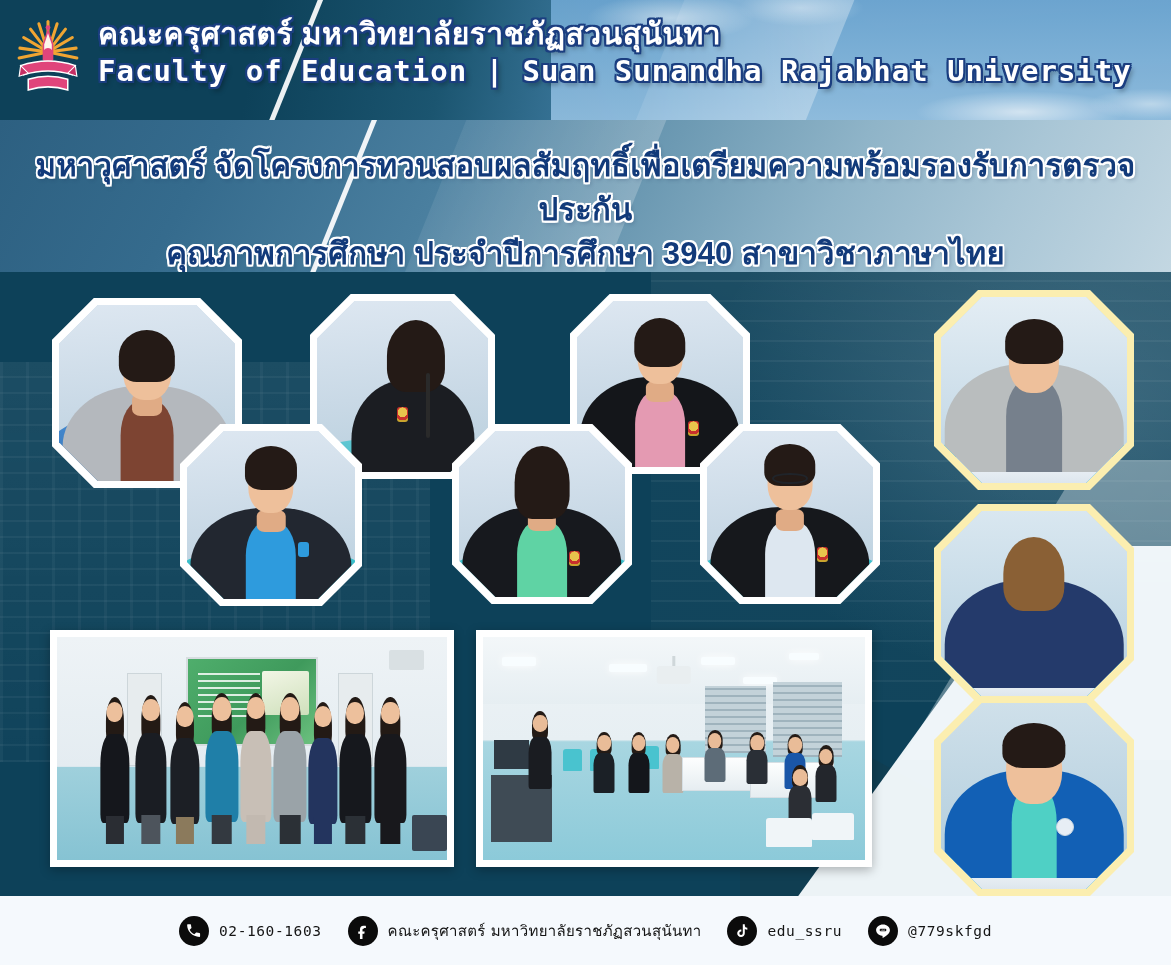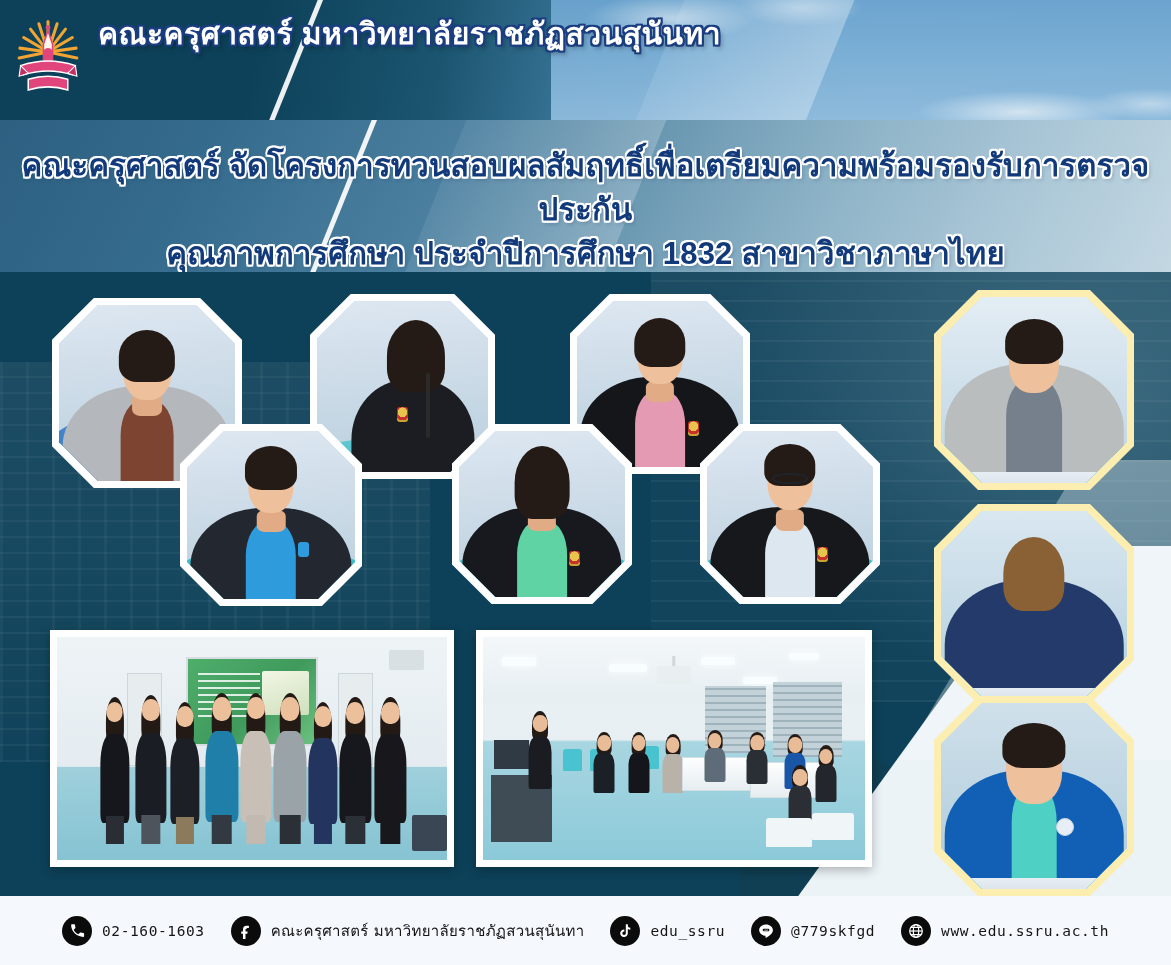--- a/index.html
+++ b/index.html
@@ -314,28 +314,29 @@
       <path d="M14 70 q36 -12 72 0 l-4 12 q-32 -10 -64 0 z" fill="#e0457b" stroke="#fff" stroke-width="2"></path>
       <path d="M14 70 l-2 14 12 -4 z" fill="#c62f64" stroke="#fff" stroke-width="1.5"></path>
       <path d="M86 70 l2 14 -12 -4 z" fill="#c62f64" stroke="#fff" stroke-width="1.5"></path>
 
       <path d="M24 88 q26 -8 52 0 l0 14 q-26 -8 -52 0 z" fill="#e0457b" stroke="#fff" stroke-width="2"></path>
     </g>
   </svg>
 
   <div class="header-text">
     <div class="ht-line ht-th">คณะครุศาสตร์ มหาวิทยาลัยราชภัฏสวนสุนันทา</div>
+    <div class="ht-line ht-en">Faculty of Education | Suan Sunandha Rajabhat University</div>
   </div>
 
   <div class="title-band">
     <div class="tb-wedge"></div>
     <div class="tb-slash"></div>
     <div class="title-lines">
-      <div class="t-line">คณะครุศาสตร์ จัดโครงการทวนสอบผลสัมฤทธิ์เพื่อเตรียมความพร้อมรองรับการตรวจประกัน</div>
-      <div class="t-line">คุณภาพการศึกษา ประจำปีการศึกษา 1832 สาขาวิชาภาษาไทย</div>
+      <div class="t-line">มหาวุศาสตร์ จัดโครงการทวนสอบผลสัมฤทธิ์เพื่อเตรียมความพร้อมรองรับการตรวจประกัน</div>
+      <div class="t-line">คุณภาพการศึกษา ประจำปีการศึกษา 3940 สาขาวิชาภาษาไทย</div>
     </div>
   </div>
 
   <div class="body-area">
     <div class="bg-grad-right"></div>
     <div class="bg-building"></div>
     <div class="bg-building-r"></div>
     <div class="white-wedge2"></div>
     <div class="dark-wedge"></div>
     <div class="white-wedge"></div>
@@ -646,28 +647,16 @@
       <span class="ficon">
         <svg width="18" height="18" viewBox="0 0 24 24">
           <path d="M12 3.2C6.9 3.2 2.8 6.6 2.8 10.8c0 3.8 3.3 7 7.8 7.6.3.06.7.2.8.46.1.24.07.6.03.85l-.13.78c-.04.23-.18.9.8.49 0.98-.41 5.3-3.1 7.2-5.3 1.3-1.45 1.9-2.9 1.9-4.88C21.2 6.6 17.1 3.2 12 3.2z" fill="#ffffff"></path>
           <rect x="7.6" y="9.1" width="8.8" height="3.2" rx="1.3" fill="#0b0b0b"></rect>
           <text x="12" y="11.6" font-size="2.6" text-anchor="middle" fill="#ffffff" font-family="DejaVu Sans, sans-serif">LINE</text>
         </svg>
       </span>
       <span class="ftext mono">@779skfgd</span>
     </div>
 
-    <div class="fitem">
-      <span class="ficon">
-        <svg width="18" height="18" viewBox="0 0 24 24" fill="none" stroke="#ffffff" stroke-width="1.6">
-          <circle cx="12" cy="12" r="8.4"></circle>
-          <ellipse cx="12" cy="12" rx="3.6" ry="8.4"></ellipse>
-          <line x1="3.6" y1="12" x2="20.4" y2="12"></line>
-          <line x1="5" y1="7.2" x2="19" y2="7.2"></line>
-          <line x1="5" y1="16.8" x2="19" y2="16.8"></line>
-        </svg>
-      </span>
-      <span class="ftext mono">www.edu.ssru.ac.th</span>
-    </div>
 
   </div>
 
 </div>
 
 </body></html>

